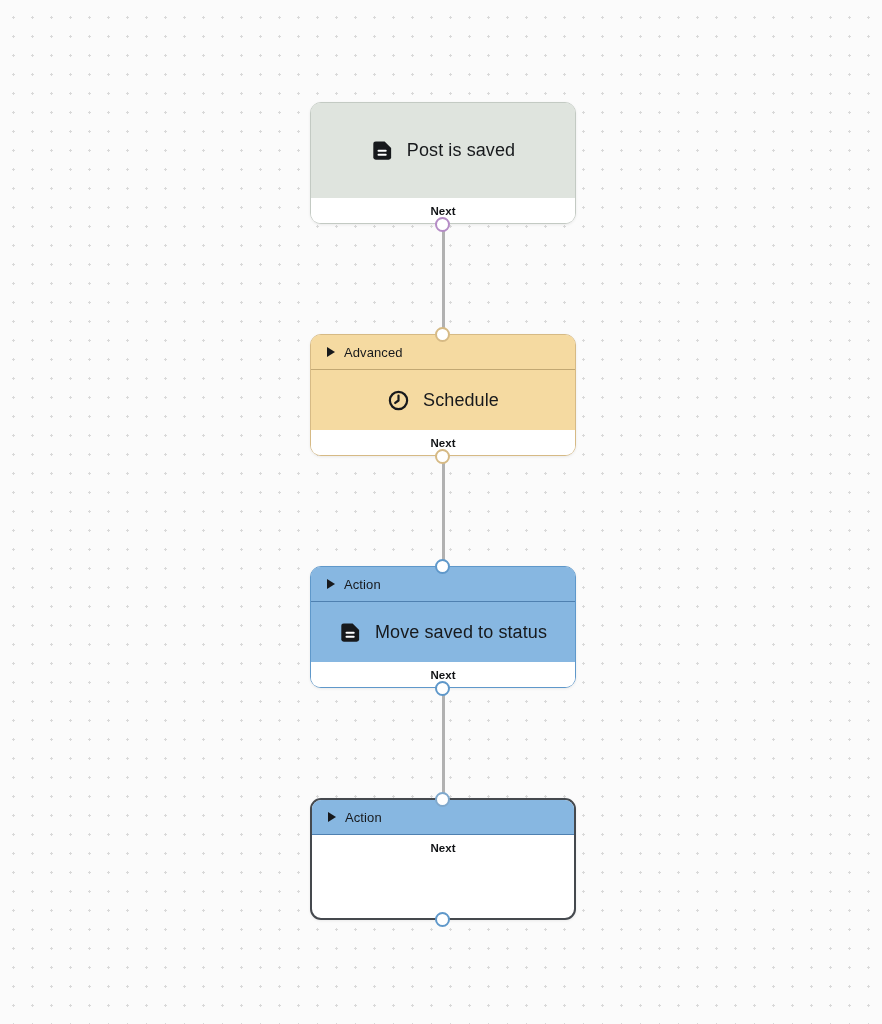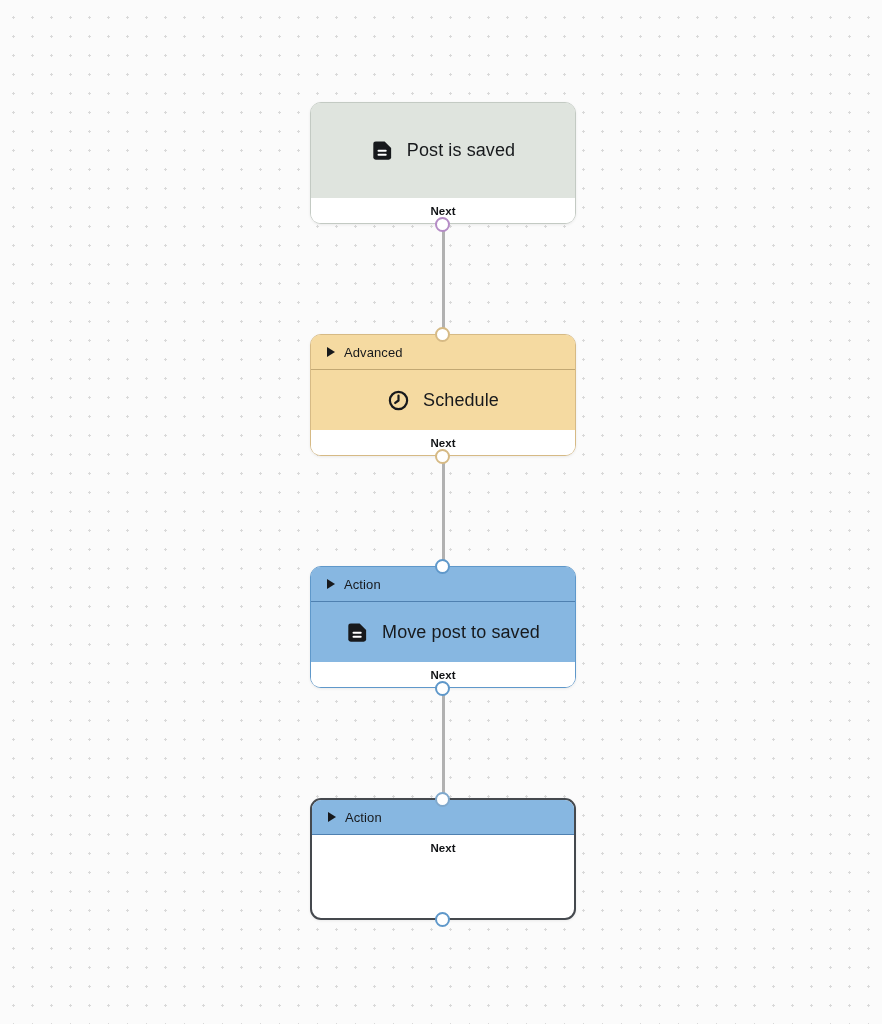--- a/index.html
+++ b/index.html
@@ -185,21 +185,21 @@
         <span class="cat-label">Action</span>
       </div>
       <div class="node-body">
         <span class="body-icon">
           <svg viewBox="0 0 24 24">
               <path d="M5 2.5h9.2L21 9.3V19a2.6 2.6 0 0 1-2.6 2.6H5A2.6 2.6 0 0 1 2.4 19V5.1A2.6 2.6 0 0 1 5 2.5z" fill="#17191c"></path>
               <rect x="6.8" y="11.2" width="9.6" height="2" rx="1" fill="#ffffff"></rect>
               <rect x="6.8" y="15.4" width="9.6" height="2" rx="1" fill="#ffffff"></rect>
             </svg>
         </span>
-        <span class="node-title">Move post to saved</span>
+        <span class="node-title">Move saved to status</span>
       </div>
       <div class="node-footer">
         <span class="next-label">Next</span>
       </div>
     </div>
     <div class="port port-in" style="border-color: rgb(95, 152, 202);"></div>
     <div class="port port-out" style="border-color: rgb(95, 152, 202);"></div>
   </div>
 
   <div class="node node-3 selected" style="--fill: #87b7e1; --border: #45494e; --divider: #4f80b0;">

